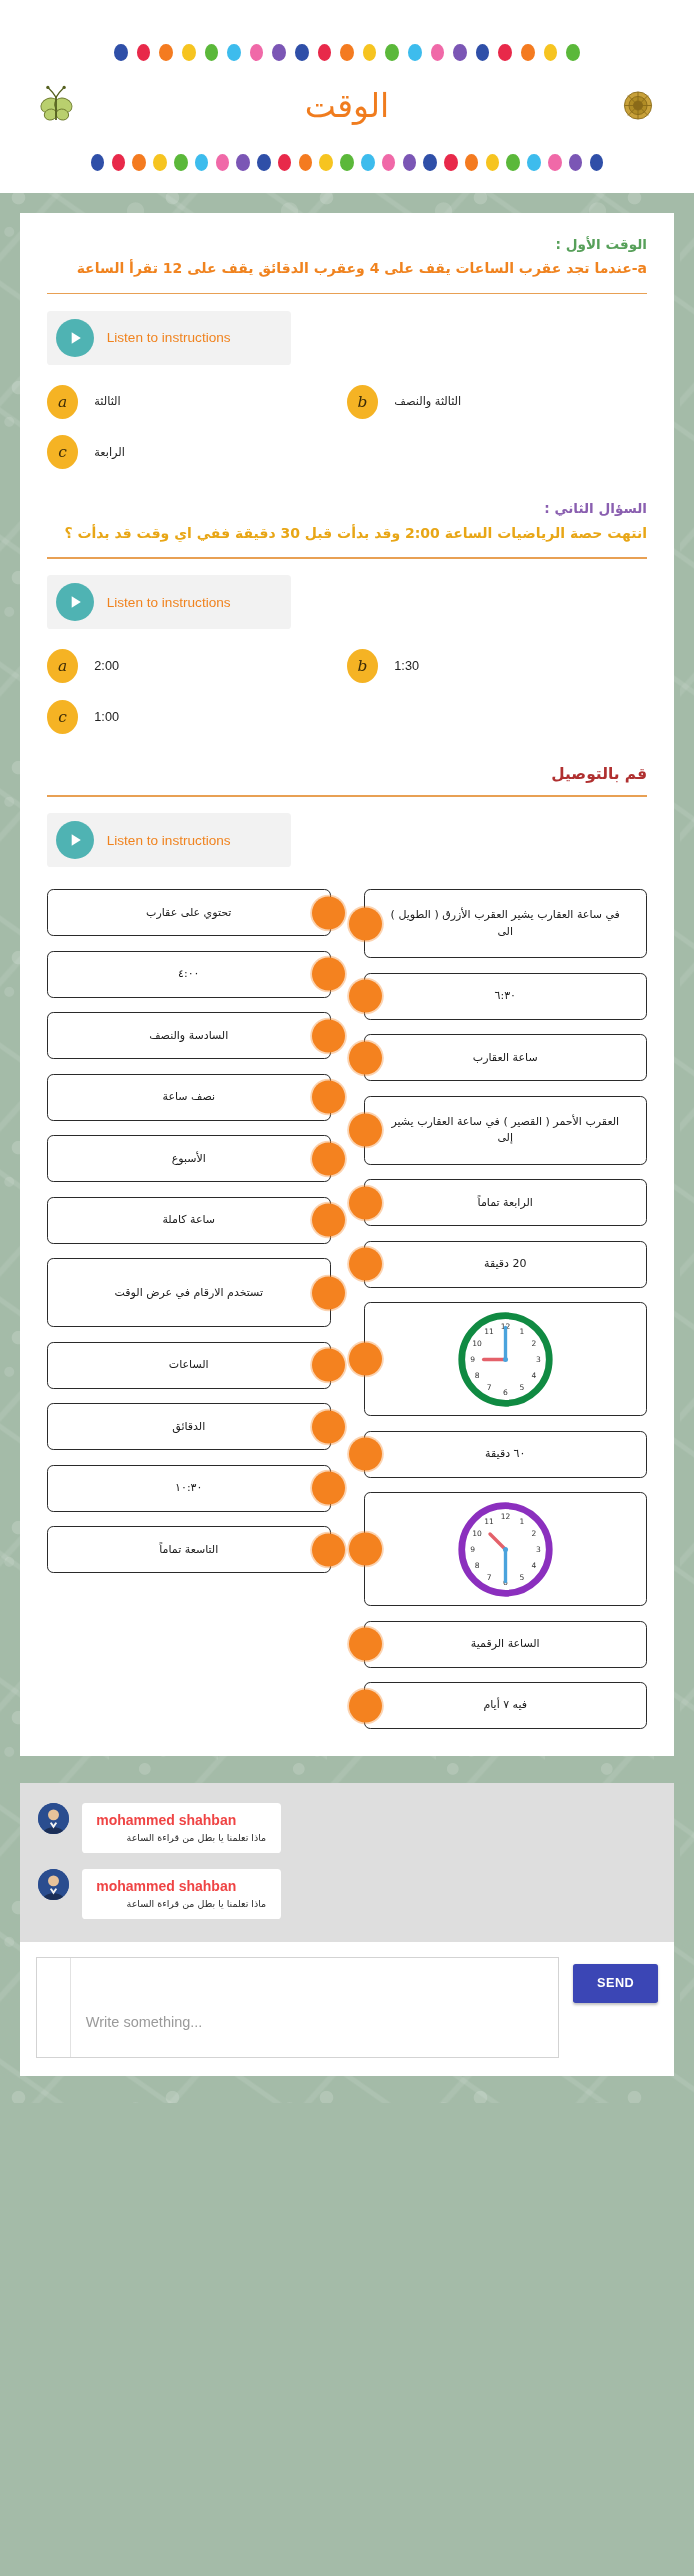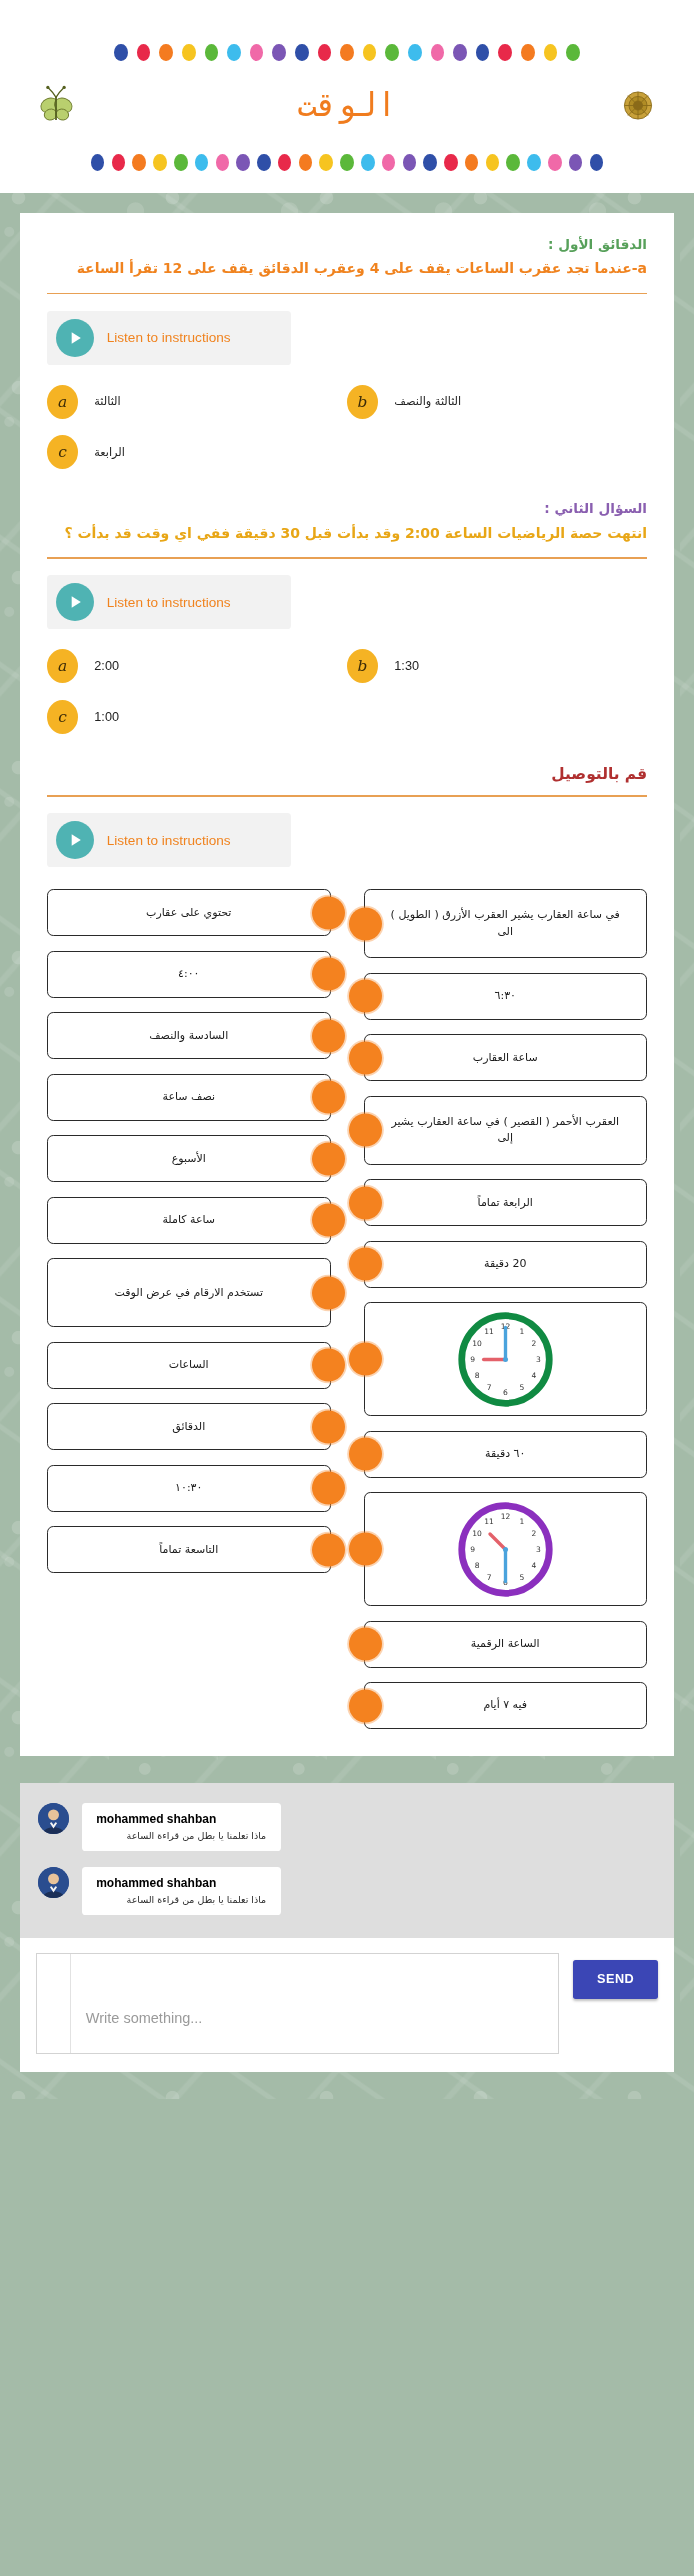--- a/index.html
+++ b/index.html
@@ -60,21 +60,21 @@
   .title-row {
     display: flex;
     align-items: center;
     justify-content: space-between;
     padding: 20px 36px 23.5px;
   }
   .page-title {
     flex: 1;
     text-align: center;
     color: #f07c1e;
-    font-family: Liberation Mono, monospace;
+    font-family: Liberation Sans, sans-serif;
     font-size: 33px;
     font-weight: 400;
     direction: rtl;
     letter-spacing: 0.9px;
   }
   .deco-ico { width: 40px; height: 47px; flex: 0 0 auto; }
 
   
   .content-card {
     background: #ffffff;
@@ -248,23 +248,23 @@
     background: #2a4d8f;
   }
   .comment-bubble {
     background: #fff;
     border-radius: 3.6px;
     padding: 9px 14.5px 10px;
     min-width: 199px;
   }
   .comment-author {
     font-family: "Liberation Sans", sans-serif;
-    font-size: 12px;
+    font-size: 14px;
     font-weight: bold;
-    color: #000000;
+    color: #ef4444;
     margin-bottom: 3.6px;
   }
   .comment-text {
     font-family: "DejaVu Sans", sans-serif;
     font-size: 9.5px;
     color: #2b2b2b;
     direction: rtl;
     text-align: right;
   }
 
@@ -407,21 +407,21 @@
         <span class="dot" style="background: rgb(61, 188, 237);"></span>
         <span class="dot" style="background: rgb(240, 105, 168);"></span>
         <span class="dot" style="background: rgb(123, 86, 181);"></span>
         <span class="dot" style="background: rgb(47, 79, 168);"></span>
       </div>
   </div>
 
   <div class="content-card">
 
     <div class="section">
-      <div class="q-label green">الدقائق الأول :</div>
+      <div class="q-label green">الوقت الأول :</div>
       <div class="q-text">a-عندما تجد عقرب الساعات يقف على 4 وعقرب الدقائق يقف على 12 تقرأ الساعة</div>
       <hr class="rule">
 
       <button class="listen-btn">
         <span class="play-circle">
           <svg viewBox="0 0 24 24" width="20" height="20">
               <polygon points="8,5 19,12 8,19" fill="#ffffff"></polygon>
             </svg>
         </span>
         <span class="listen-label">Listen to instructions</span>

